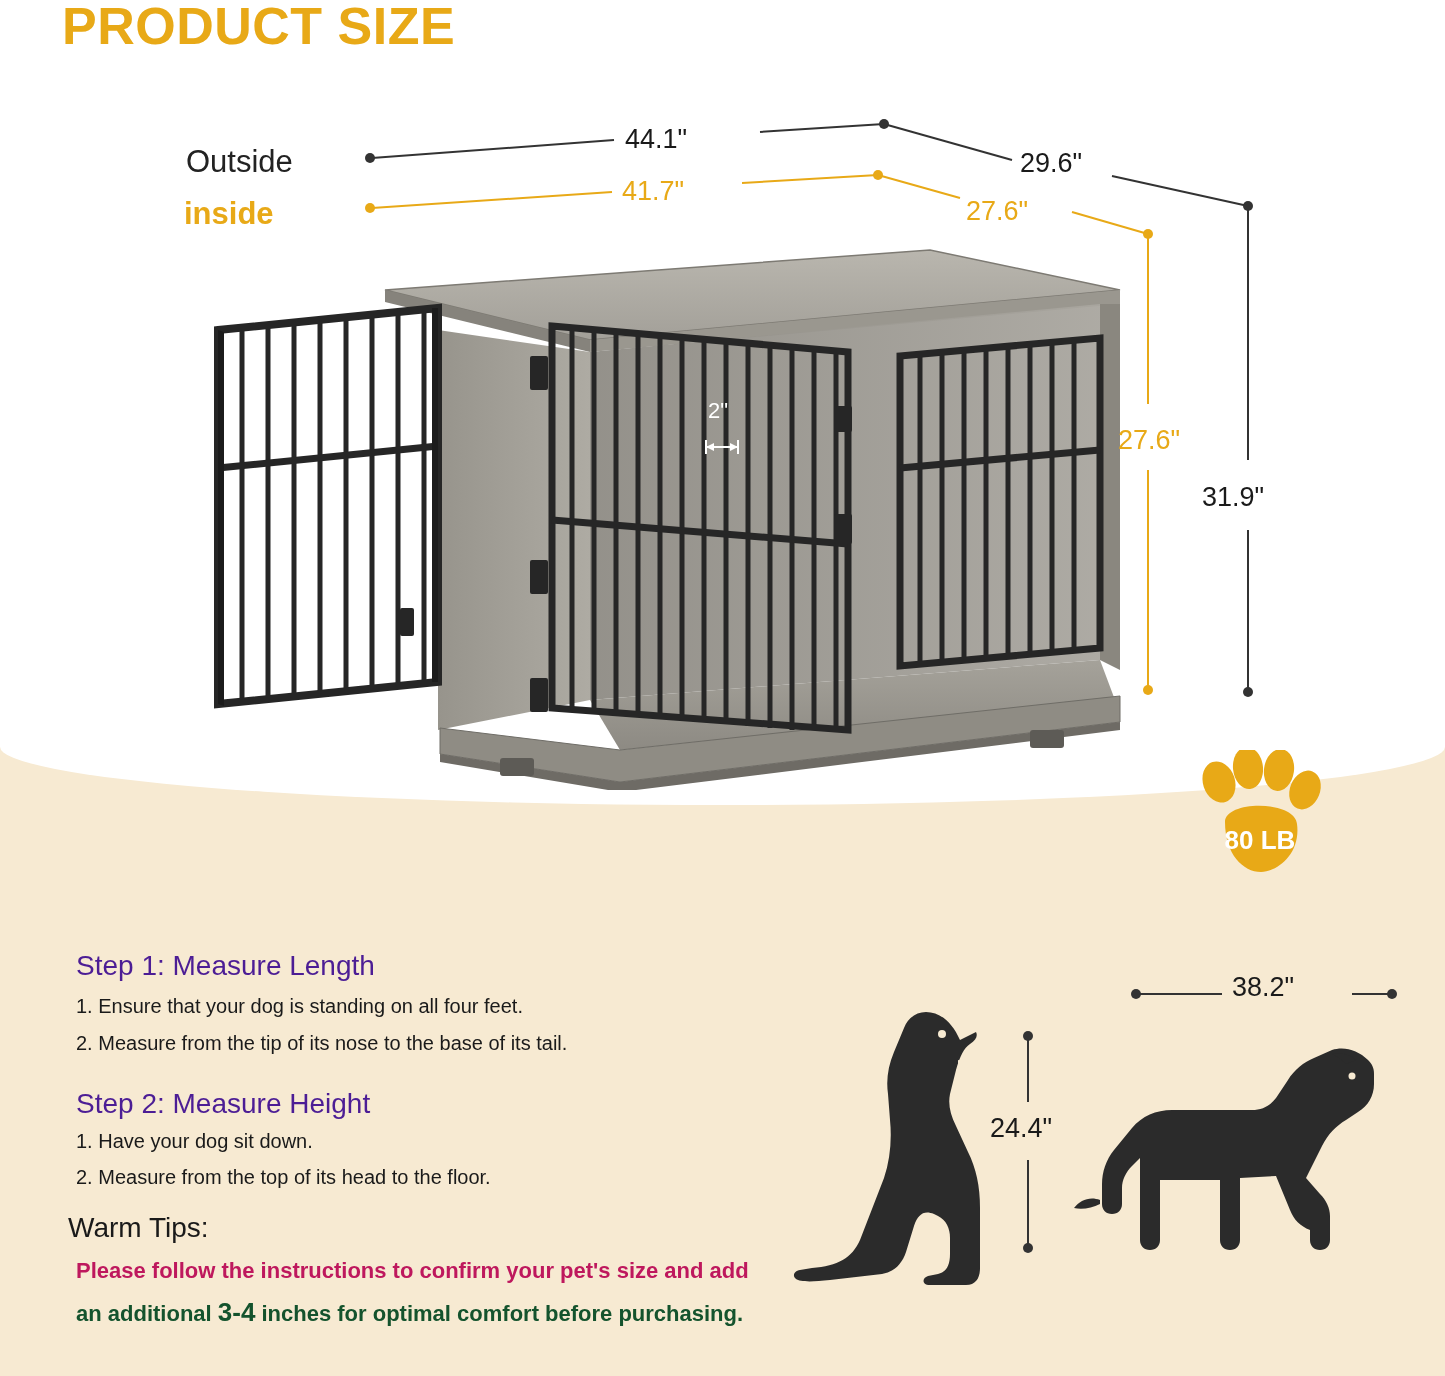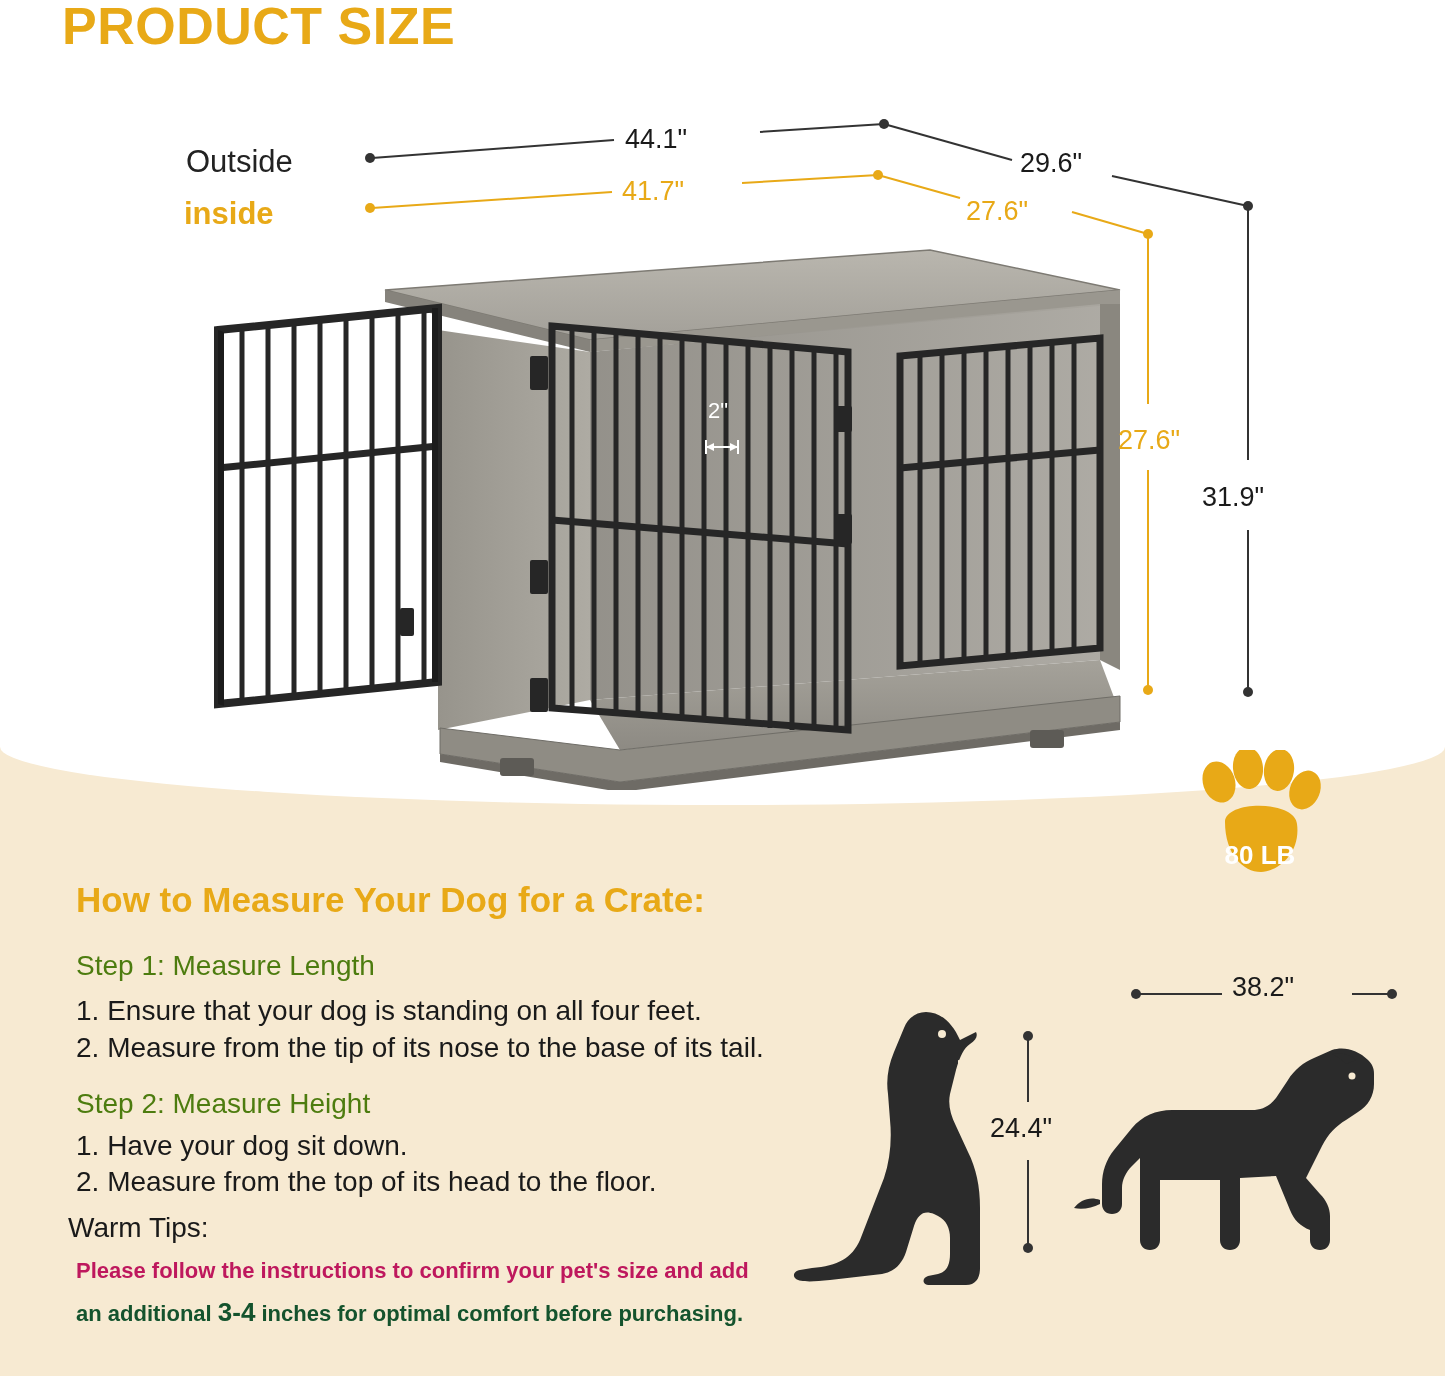--- a/index.html
+++ b/index.html
@@ -116,47 +116,47 @@
   .paw-wrap {
     position: absolute;
     left: 1185px;
     top: 750px;
     width: 150px;
     height: 135px;
   }
   .paw-text {
     position: absolute;
     left: 0;
-    top: 90px;
+    top: 75px;
     width: 150px;
     text-align: center;
     font-size: 26px;
     font-weight: bold;
     color: #ffffff;
     z-index: 5;
   }
 
   
   .howto-title {
     position: absolute;
     left: 76px;
     top: 880px;
     font-size: 35px;
     font-weight: bold;
     color: #E8A917;
   }
   .step-head {
     position: absolute;
     font-size: 28px;
-    color: #4d7c0f;
+    color: #4c1d95;
     left: 76px;
   }
   .step-line {
     position: absolute;
-    font-size: 28px;
+    font-size: 20px;
     color: #1a1a1a;
     left: 76px;
     text-align: center;
   }
   .s1h { top: 950px; }
   .s1a { top: 995px; }
   .s1b { top: 1032px; }
   .s2h { top: 1088px; }
   .s2a { top: 1130px; }
   .s2b { top: 1166px; }
@@ -377,21 +377,20 @@
     <svg width="150" height="135" viewBox="0 0 150 135">
       <ellipse cx="34" cy="32" rx="16" ry="21" fill="#E8A917" transform="rotate(-18 34 32)"></ellipse>
       <ellipse cx="63" cy="18" rx="15" ry="21" fill="#E8A917" transform="rotate(-6 63 18)"></ellipse>
       <ellipse cx="94" cy="20" rx="15" ry="21" fill="#E8A917" transform="rotate(8 94 20)"></ellipse>
       <ellipse cx="120" cy="40" rx="15" ry="20" fill="#E8A917" transform="rotate(22 120 40)"></ellipse>
       <path d="M40 72 C40 50 110 50 112 74 C116 104 92 122 76 122 C58 122 40 104 40 72 Z" fill="#E8A917"></path>
     </svg>
     <div class="paw-text">80 LB</div>
   </div>
 
-  <div class="howto-title">How to Measure Your Dog for a Crate:</div>
   <div class="step-head s1h">Step 1: Measure Length</div>
   <div class="step-line s1a">1. Ensure that your dog is standing on all four feet.</div>
   <div class="step-line s1b">2. Measure from the tip of its nose to the base of its tail.</div>
   <div class="step-head s2h">Step 2: Measure Height</div>
   <div class="step-line s2a">1. Have your dog sit down.</div>
   <div class="step-line s2b">2. Measure from the top of its head to the floor.</div>
   <div class="warm-head">Warm Tips:</div>
   <div class="warm-a">Please follow the instructions to confirm your pet's size and add</div>
   <div class="warm-b"><span>an additional </span><span class="big">3-4</span><span> inches for optimal comfort before purchasing.</span></div>
 

